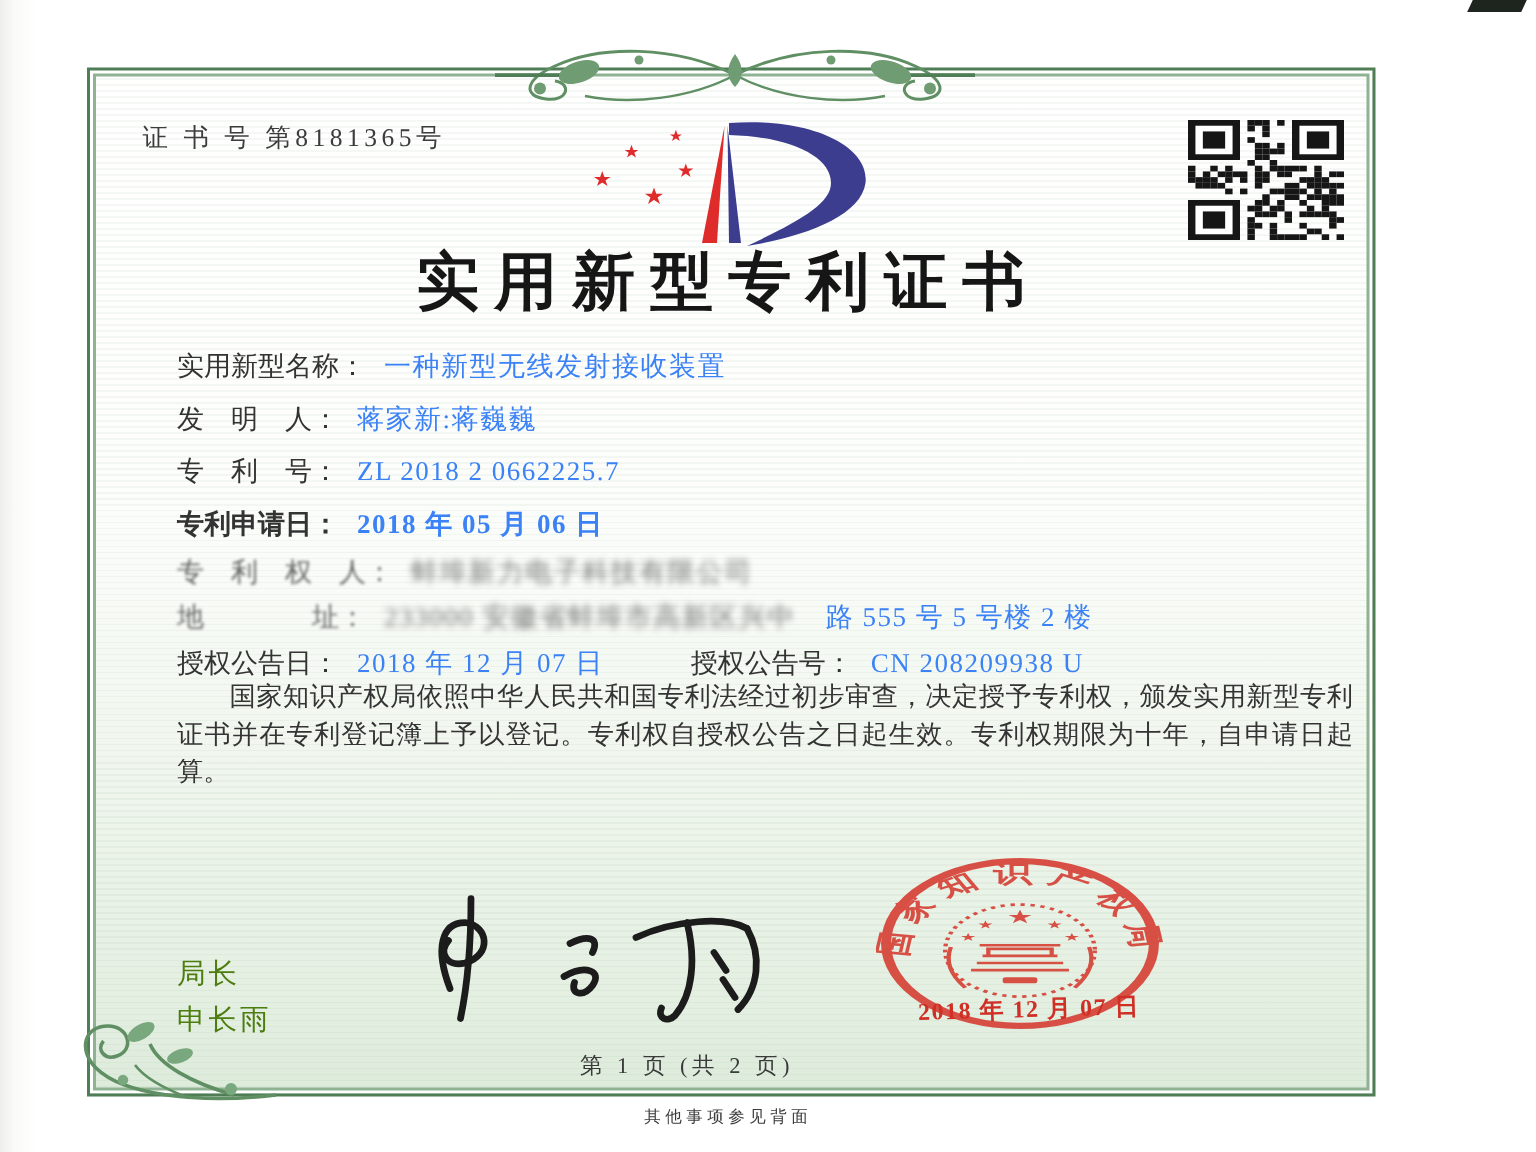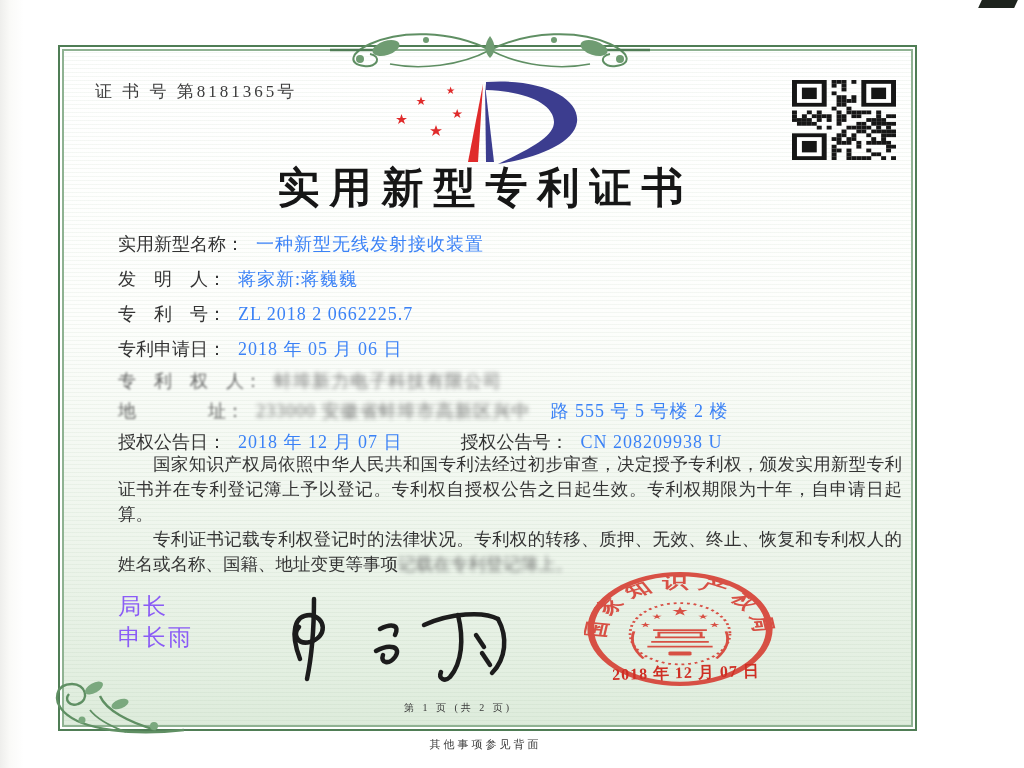--- a/index.html
+++ b/index.html
@@ -23,22 +23,22 @@
          letter-spacing:10px;color:#161616;}
   .frow{left:118px;width:790px;font-size:18px;white-space:nowrap;}
   .flabel{color:#333;}
   .fvalue{color:#3b82f6;letter-spacing:1px;margin-left:12px;}
   .blurred{filter:blur(2px);opacity:.8;color:#555;}
   .halfblur{filter:blur(1.2px);opacity:.85;color:#4a4a4a;}
   .grant-col2{margin-left:58px;}
   .bodytext{left:118px;top:452px;width:784px;font-size:17.5px;line-height:25px;
             text-align:justify;color:#343434;}
   .bodytext p{margin:0;text-indent:2em;}
-  .officer{left:118px;top:591px;font-size:23px;line-height:31px;color:#8b5cf6;letter-spacing:2px;}
-  .page-info{left:58px;top:701px;width:800px;text-align:center;font-size:10px;
+  .officer{left:118px;top:634px;font-size:19px;line-height:31px;color:#4d7c0f;letter-spacing:2px;}
+  .page-info{left:58px;top:701px;width:800px;text-align:center;font-size:15px;
              letter-spacing:3px;color:#3a3a3a;}
   .back-note{left:58px;top:737px;width:855px;text-align:center;font-size:11px;
              letter-spacing:3px;color:#3a3a3a;}
   .seal-date{left:596px;top:663px;width:180px;text-align:center;font-size:16px;
              font-weight:700;color:#cf2f24;letter-spacing:1px;transform:rotate(-1.5deg);}
   .notch{left:980px;top:0;width:36px;height:8px;background:#1e241e;transform:skewX(-25deg);}
   svg{display:block;}
 </style>
 </head>
 <body>
@@ -247,36 +247,35 @@
 
 <div class="abs frow" style="top:232px;">
   <span class="flabel">实用新型名称：</span><span class="fvalue">一种新型无线发射接收装置</span>
 </div>
 <div class="abs frow" style="top:267px;">
   <span class="flabel">发　明　人：</span><span class="fvalue">蒋家新:蒋巍巍</span>
 </div>
 <div class="abs frow" style="top:302px;">
   <span class="flabel">专　利　号：</span><span class="fvalue">ZL 2018 2 0662225.7</span>
 </div>
-<div class="abs frow" style="top:337px;">
+<div class="abs frow" style="top:337px;font-weight:bold;">
   <span class="flabel">专利申请日：</span><span class="fvalue">2018 年 05 月 06 日</span>
 </div>
 <div class="abs frow" style="top:369px;">
   <span class="flabel halfblur">专　利　权　人：</span><span class="fvalue blurred">蚌埠新力电子科技有限公司</span>
 </div>
 <div class="abs frow" style="top:399px;">
   <span class="flabel halfblur">地　　　　址：</span><span class="fvalue blurred" style="margin-right:2px;">233000 安徽省蚌埠市高新区兴中</span><span class="fvalue" style="margin-left:18px;">路 555 号 5 号楼 2 楼</span>
 </div>
 <div class="abs frow" style="top:430px;">
   <span class="flabel">授权公告日：</span><span class="fvalue">2018 年 12 月 07 日</span><span class="flabel grant-col2">授权公告号：</span><span class="fvalue">CN 208209938 U</span>
 </div>
 
 <div class="abs bodytext">
   <p>国家知识产权局依照中华人民共和国专利法经过初步审查，决定授予专利权，颁发实用新型专利证书并在专利登记簿上予以登记。专利权自授权公告之日起生效。专利权期限为十年，自申请日起算。</p>
-  <p><span>专利证书记载专利权登记时的法律状况。专利权的转移、质押、无效、终止、恢复和专利权人的姓名或名称、国籍、地址变更等事项</span><span class="blurred">记载在专利登记簿上。</span></p>
 </div>
 
 <div class="abs officer">
   <div>局长</div>
   <div>申长雨</div>
 </div>
 
 <div class="abs" style="left:262px;top:593px;width:250px;height:92px;">
   <svg width="250" height="92" viewBox="0 0 250 92">
     <g stroke="#1c1c1c" stroke-width="4.5" fill="none" stroke-linecap="round" stroke-linejoin="round">

